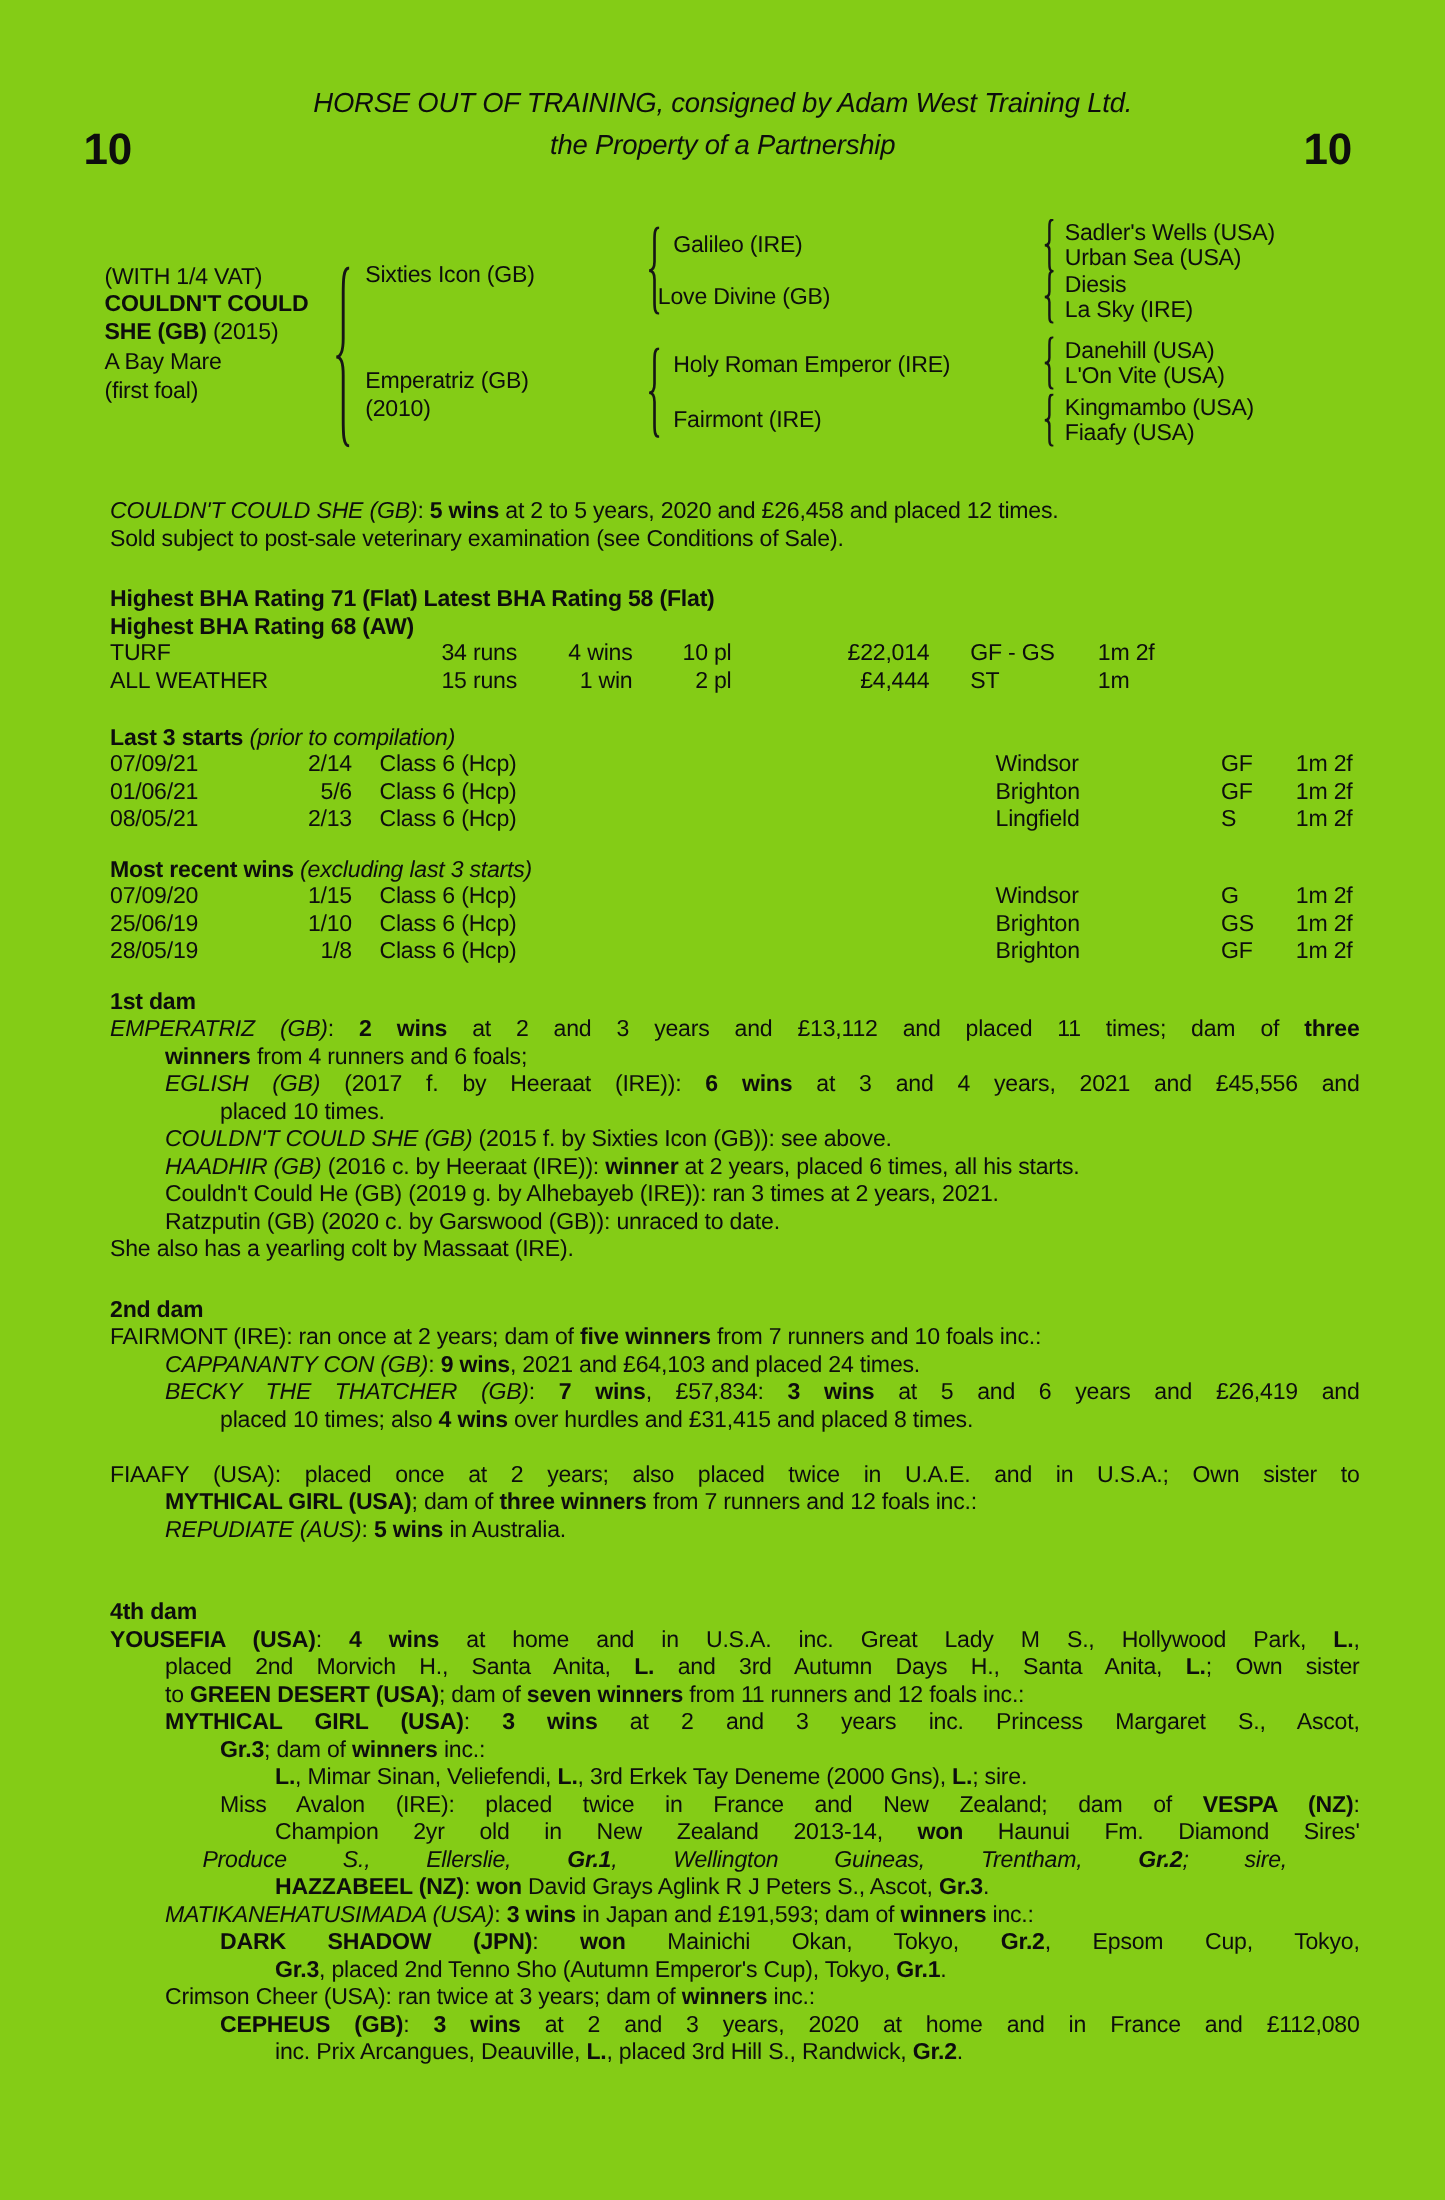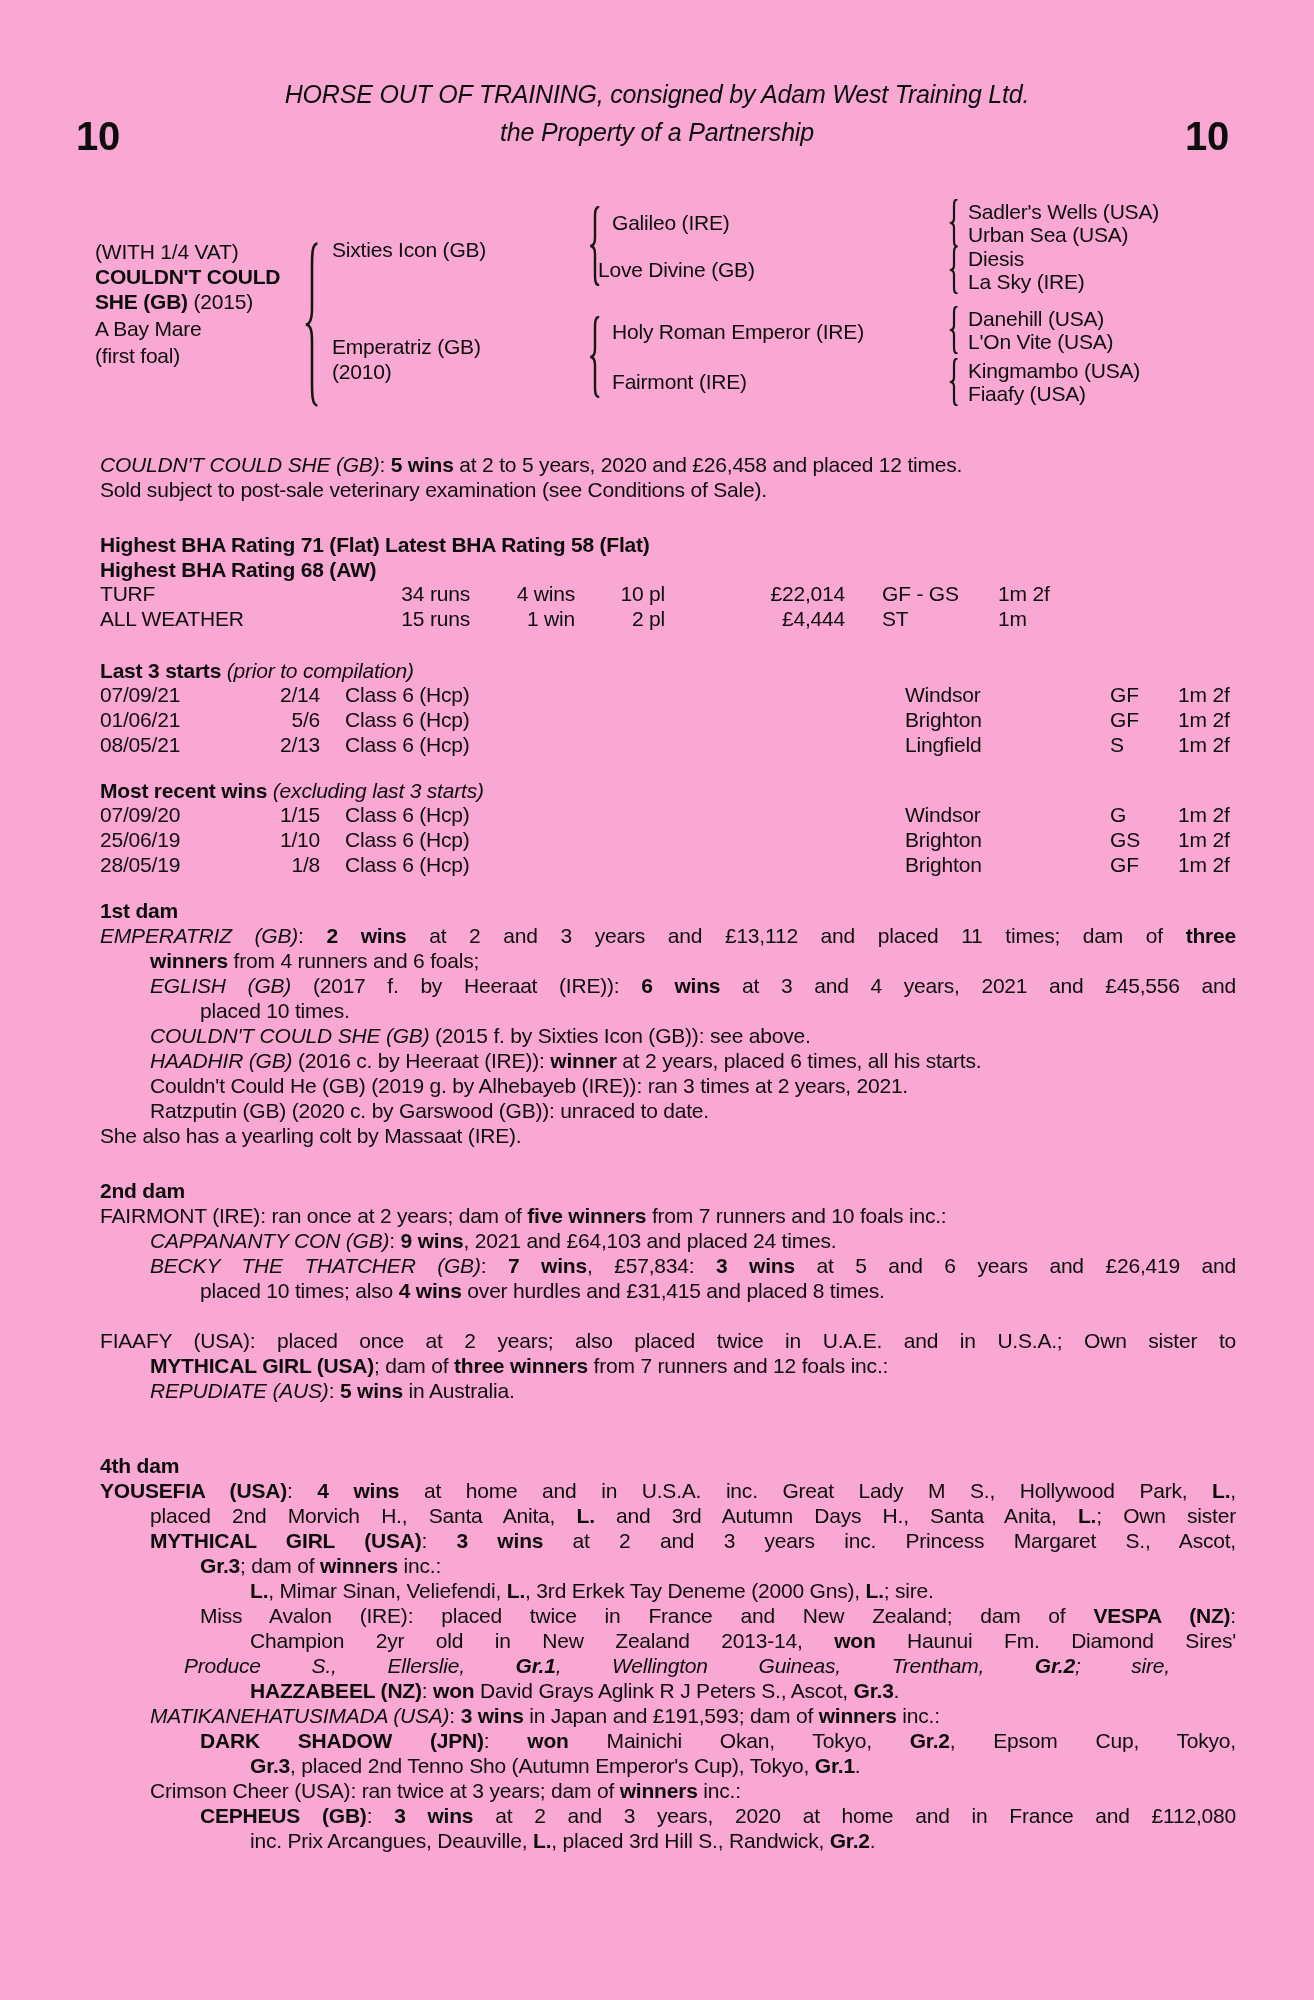--- a/index.html
+++ b/index.html
@@ -1,17 +1,17 @@
 <!DOCTYPE html>
 <html><head>
 <meta charset="utf-8">
 <style>
   html,body{margin:0;padding:0;background:#e8e8e8;}
   .page{
-    position:relative;width:1314px;height:2000px;background:#f9a8d4;
+    position:relative;width:1314px;height:2000px;background:#84cc16;
     font-family:"Liberation Sans","DejaVu Sans",sans-serif;
     color:#0d0d0d;letter-spacing:-0.2px;overflow:hidden;margin:0 auto;
   }
   .b{font-weight:bold}
   .i{font-style:italic}
   
   .hdr-line{position:absolute;left:0;width:1314px;text-align:center;font-size:25px;font-style:italic;line-height:28px;}
   .lot{position:absolute;font-size:40px;font-weight:bold;line-height:40px;}
   
   .ped{position:absolute;font-size:21px;line-height:22px;white-space:nowrap;}
@@ -206,20 +206,21 @@
       </div>
       <div class="section" style="top: 1328px;">
         <div class="line j" style="margin-left: 0px; width: 1136px;"><span>FIAAFY (USA): placed once at 2 years; also placed twice in U.A.E. and in U.S.A.; Own sister to</span></div>
         <div class="line" style="margin-left: 50px;"><span class="b">MYTHICAL GIRL (USA)</span><span>; dam of </span><span class="b">three winners</span><span> from 7 runners and 12 foals inc.:</span></div>
         <div class="line" style="margin-left: 50px;"><span class="i">REPUDIATE (AUS)</span><span>: </span><span class="b">5 wins</span><span> in Australia.</span></div>
       </div>
       <div class="section" style="top: 1453px;">
         <div class="line"><span class="b">4th dam</span></div>
         <div class="line j" style="margin-left: 0px; width: 1136px;"><span class="b">YOUSEFIA (USA)</span><span>: </span><span class="b">4 wins</span><span> at home and in U.S.A. inc. Great Lady M S., Hollywood Park, </span><span class="b">L.</span><span>,</span></div>
         <div class="line j" style="margin-left: 50px; width: 1086px;"><span>placed 2nd Morvich H., Santa Anita, </span><span class="b">L.</span><span> and 3rd Autumn Days H., Santa Anita, </span><span class="b">L.</span><span>; Own sister</span></div>
+        <div class="line" style="margin-left: 50px;"><span>to </span><span class="b">GREEN DESERT (USA)</span><span>; dam of </span><span class="b">seven winners</span><span> from 11 runners and 12 foals inc.:</span></div>
         <div class="line j" style="margin-left: 50px; width: 1086px;"><span class="b">MYTHICAL GIRL (USA)</span><span>: </span><span class="b">3 wins</span><span> at 2 and 3 years inc. Princess Margaret S., Ascot,</span></div>
         <div class="line" style="margin-left: 100px;"><span class="b">Gr.3</span><span>; dam of </span><span class="b">winners</span><span> inc.:</span></div>
         <div class="line" style="margin-left: 150px;"><span class="b">L.</span><span>, Mimar Sinan, Veliefendi, </span><span class="b">L.</span><span>, 3rd Erkek Tay Deneme (2000 Gns), </span><span class="b">L.</span><span>; sire.</span></div>
         <div class="line j" style="margin-left: 100px; width: 1036px;"><span>Miss Avalon (IRE): placed twice in France and New Zealand; dam of </span><span class="b">VESPA (NZ)</span><span>:</span></div>
         <div class="line j" style="margin-left: 150px; width: 986px;"><span>Champion 2yr old in New Zealand 2013-14, </span><span class="b">won</span><span> Haunui Fm. Diamond Sires'</span></div>
         <div class="line j" style="margin-left: 84px; width: 986px; font-style: italic;"><span>Produce S., Ellerslie, </span><span class="b">Gr.1</span><span>, Wellington Guineas, Trentham, </span><span class="b">Gr.2</span><span>; sire,</span></div>
         <div class="line" style="margin-left: 150px;"><span class="b">HAZZABEEL (NZ)</span><span>: </span><span class="b">won</span><span> David Grays Aglink R J Peters S., Ascot, </span><span class="b">Gr.3</span><span>.</span></div>
         <div class="line" style="margin-left: 50px;"><span class="i">MATIKANEHATUSIMADA (USA)</span><span>: </span><span class="b">3 wins</span><span> in Japan and £191,593; dam of </span><span class="b">winners</span><span> inc.:</span></div>
         <div class="line j" style="margin-left: 100px; width: 1036px;"><span class="b">DARK SHADOW (JPN)</span><span>: </span><span class="b">won</span><span> Mainichi Okan, Tokyo, </span><span class="b">Gr.2</span><span>, Epsom Cup, Tokyo,</span></div>
         <div class="line" style="margin-left: 150px;"><span class="b">Gr.3</span><span>, placed 2nd Tenno Sho (Autumn Emperor's Cup), Tokyo, </span><span class="b">Gr.1</span><span>.</span></div>

